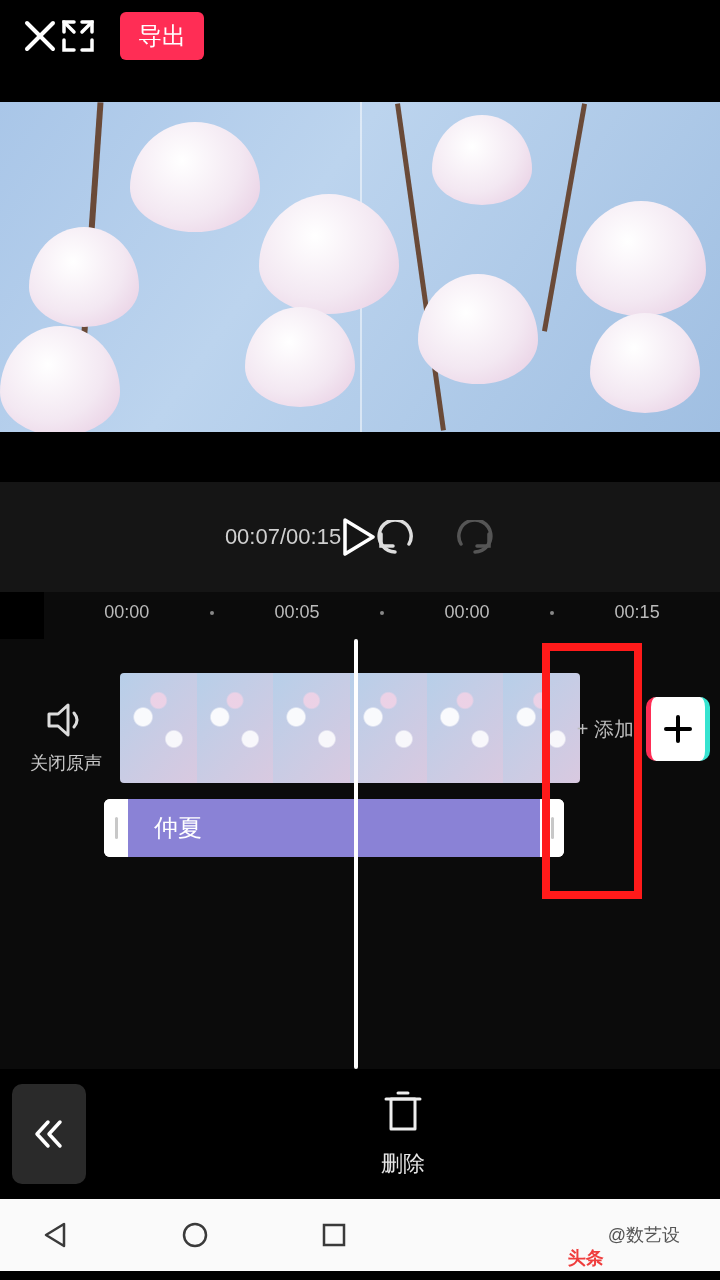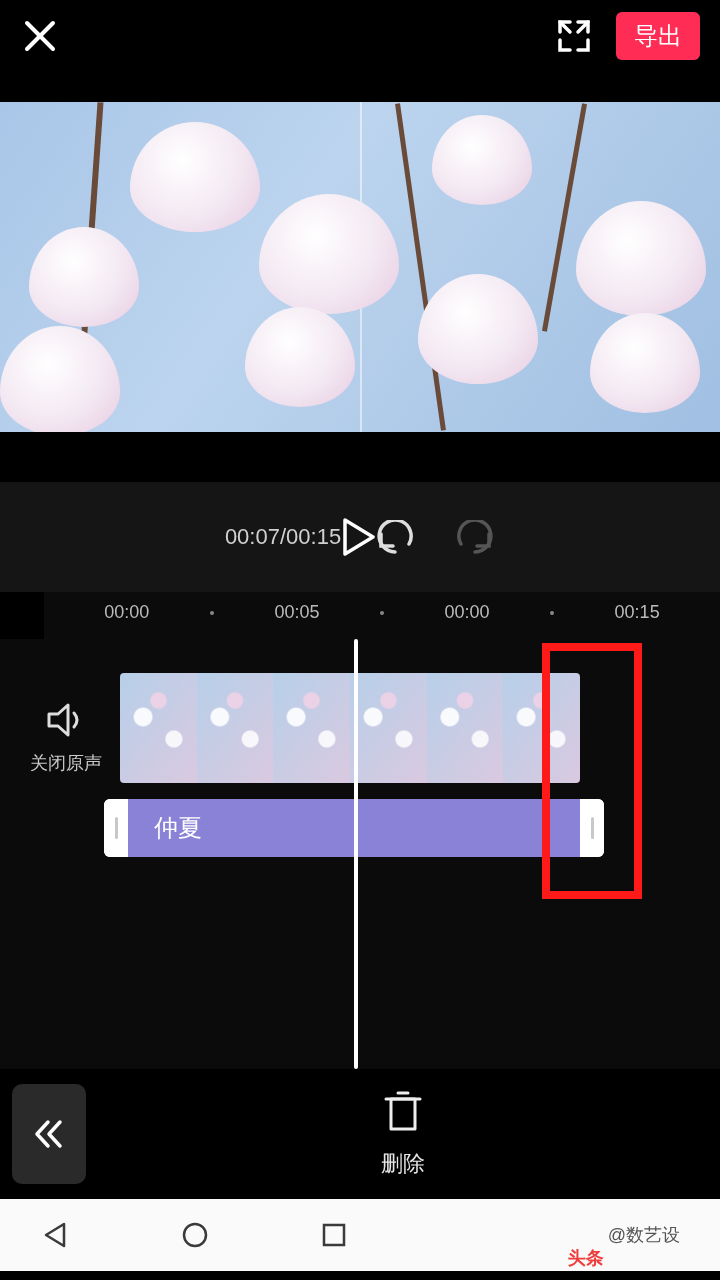--- a/index.html
+++ b/index.html
@@ -1,20 +1,20 @@
 <!DOCTYPE html>
 <html><head>
 <meta charset="utf-8">
 <style>
   * { box-sizing: border-box; margin: 0; padding: 0; }
   html, body { width: 720px; height: 1280px; background: #000; font-family: -apple-system, "PingFang SC", sans-serif; color: #fff; overflow: hidden; }
   body { display: flex; flex-direction: column; }
 
   
-  .topbar { height: 72px; display: flex; align-items: center; justify-content: space-between; padding: 0 20px; background: #000; gap: 16px; }
+  .topbar { height: 72px; display: flex; align-items: center; padding: 0 20px; background: #000; }
   .close-x { width: 40px; height: 40px; display: flex; align-items: center; justify-content: center; }
   .top-right { display: flex; align-items: center; gap: 24px; }
   .export-btn { background: #ff2d55; color: #fff; border-radius: 6px; padding: 8px 18px; font-size: 24px; }
 
   
   .preview-band { background: #000; padding-top: 30px; }
   .preview { position: relative; width: 720px; height: 330px; background: linear-gradient(125deg,#a9c6e8 0%,#bcd4ee 40%,#a0bfe2 100%); overflow: hidden; }
   .preview::before { content:""; position:absolute; left:50%; top:0; width:2px; height:100%; background:rgba(255,255,255,0.5); }
   .petal { position:absolute; background:radial-gradient(circle at 40% 35%,#fff 0%,#f3e8f2 55%,#e6c9e0 100%); border-radius:50% 50% 50% 50%/60% 60% 40% 40%; }
   .branch { position:absolute; background:#6a4a38; }
@@ -35,21 +35,21 @@
   .mute-col { position:absolute; left: 30px; top: 62px; text-align:center; color:#c8c8c8; font-size:18px; }
   .mute-col .icon { margin-bottom: 12px; display:flex; justify-content:center; }
 
   .clip-thumbs { position:absolute; left:120px; top:34px; width:460px; height:110px; display:flex; overflow:hidden; border-radius:4px; }
   .thumb { flex:1; background:linear-gradient(130deg,#b7cfe9,#d9c9e0); position:relative; }
   .thumb::after{content:"";position:absolute;inset:0;background:
      radial-gradient(circle at 30% 40%,rgba(255,255,255,.9) 0 10%,transparent 12%),
      radial-gradient(circle at 70% 60%,rgba(255,255,255,.85) 0 9%,transparent 11%),
      radial-gradient(circle at 50% 25%,rgba(240,210,230,.9) 0 8%,transparent 10%);}
 
-  .filter-track { position:absolute; left:104px; top:160px; width:500px; height:58px; display:flex; background:#fff; border-radius:6px; overflow:hidden; }
+  .filter-track { position:absolute; left:104px; top:160px; width:460px; height:58px; display:flex; background:#fff; border-radius:6px; overflow:hidden; }
   .filter-track .handle { width:24px; background:#fff; display:flex; align-items:center; justify-content:center; }
   .filter-track .handle span{ width:3px; height:22px; background:#c8c8c8; border-radius:2px; }
   .filter-track .body{ flex:1; background:#8a82d6; color:#fff; display:flex; align-items:center; padding-left:26px; font-size:24px; }
 
   .add-btn { position:absolute; right:10px; top:58px; display:flex; align-items:center; gap:12px; color:#bbb; font-size:20px; }
   .add-btn .square{ width:64px; height:64px; background:#fff; border-radius:10px; display:flex; align-items:center; justify-content:center; border-right:5px solid #36e3d0; border-left:5px solid #ff2d55;}
   .add-btn .square svg line{ stroke:#000; }
 
   .red-highlight { position:absolute; left:542px; top:4px; width:100px; height:256px; border:8px solid #ff1a1a; z-index:30; }
 
@@ -168,20 +168,29 @@
   <div class="filter-track">
     <div class="handle">
         <span></span>
       </div>
     <div class="body">仲夏</div>
     <div class="handle">
         <span></span>
       </div>
   </div>
 
+  <div class="add-btn">
+    <span>+ 添加</span>
+    <div class="square">
+      <svg width="34" height="34" viewBox="0 0 34 34">
+          <line x1="17" y1="5" x2="17" y2="29" stroke-width="4" stroke-linecap="round"></line>
+          <line x1="5" y1="17" x2="29" y2="17" stroke-width="4" stroke-linecap="round"></line>
+        </svg>
+    </div>
+  </div>
 
   <div class="red-highlight"></div>
 </div>
 
 <div class="bottom-tools">
   <div class="back-chip">
     <svg width="32" height="34" viewBox="0 0 32 34">
       <polyline points="15,5 4,17 15,29" fill="none" stroke="#fff" stroke-width="3.5" stroke-linecap="round" stroke-linejoin="round"></polyline>
       <polyline points="27,5 16,17 27,29" fill="none" stroke="#fff" stroke-width="3.5" stroke-linecap="round" stroke-linejoin="round"></polyline>
     </svg>

